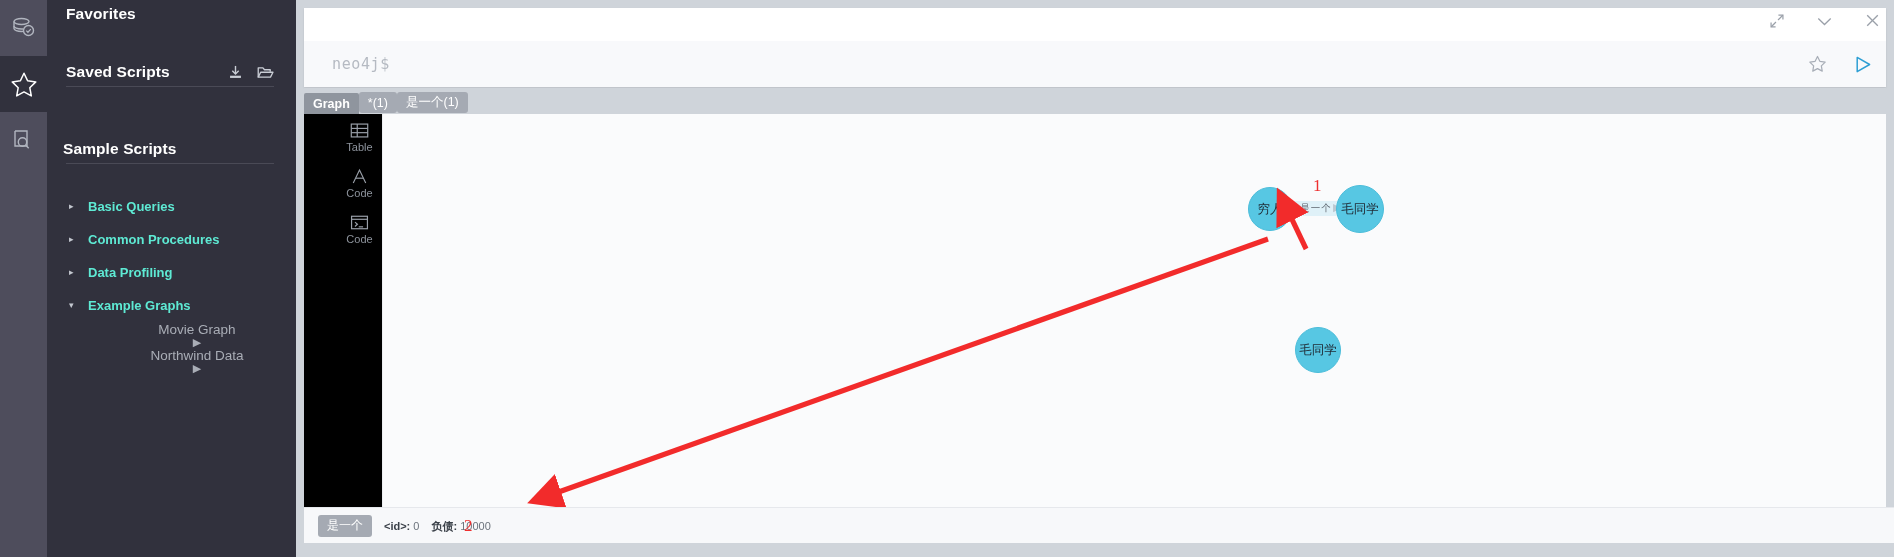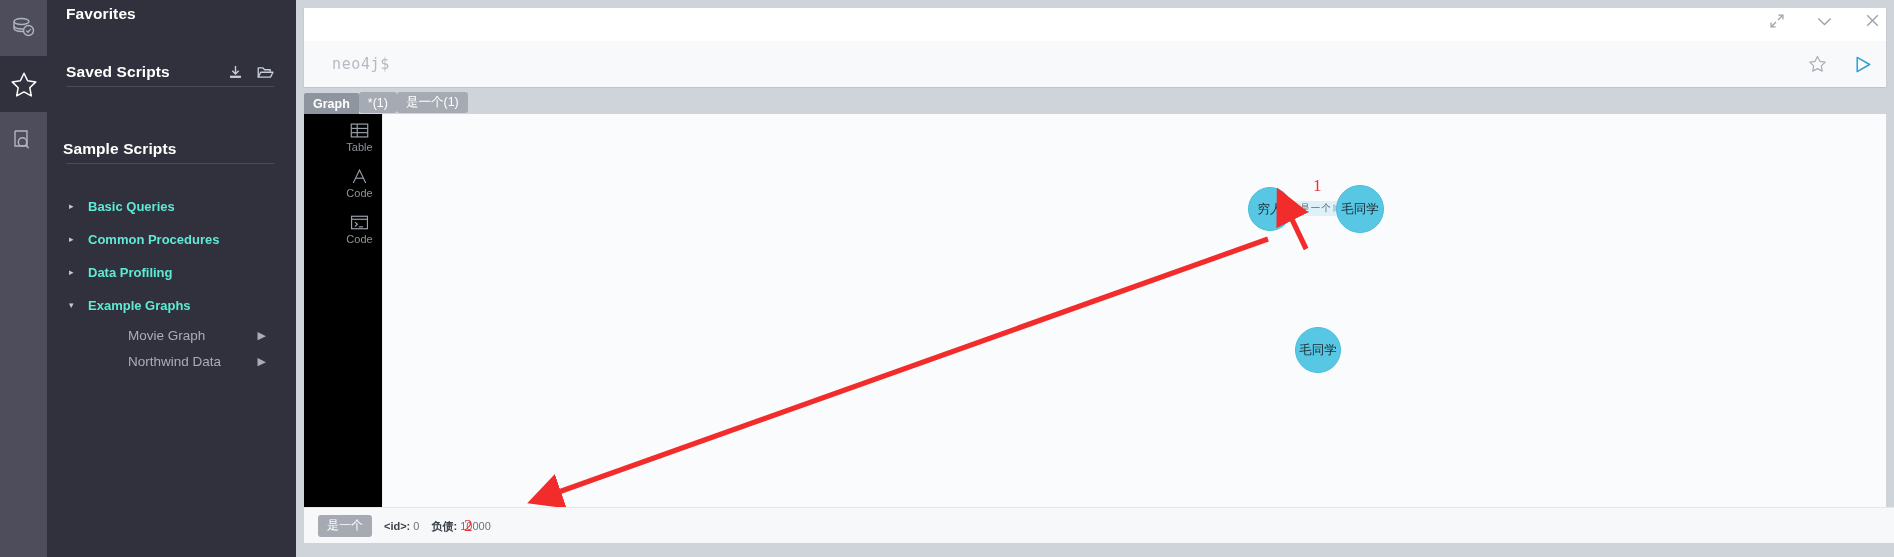--- a/index.html
+++ b/index.html
@@ -87,20 +87,21 @@
     font-weight: bold;
   }
   .leaf-item {
     display: flex;
     align-items: center;
     justify-content: space-between;
     height: 26px;
     padding-left: 81px;
     padding-right: 30px;
     cursor: pointer;
+    flex-direction: column;
   }
   .leaf-label {
     color: #a9adb6;
     font-size: 13.5px;
   }
   .leaf-play {
     color: #a9adb6;
     font-size: 11px;
     line-height: 1;
   }

